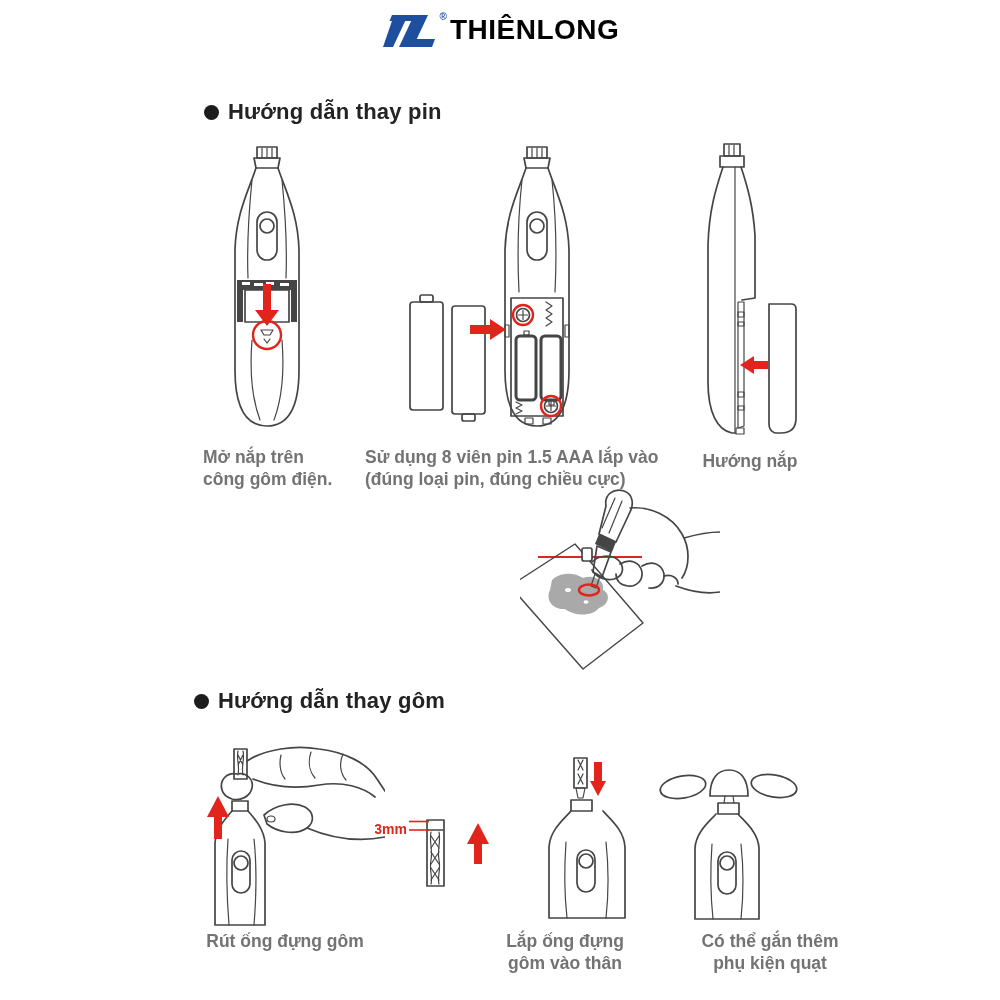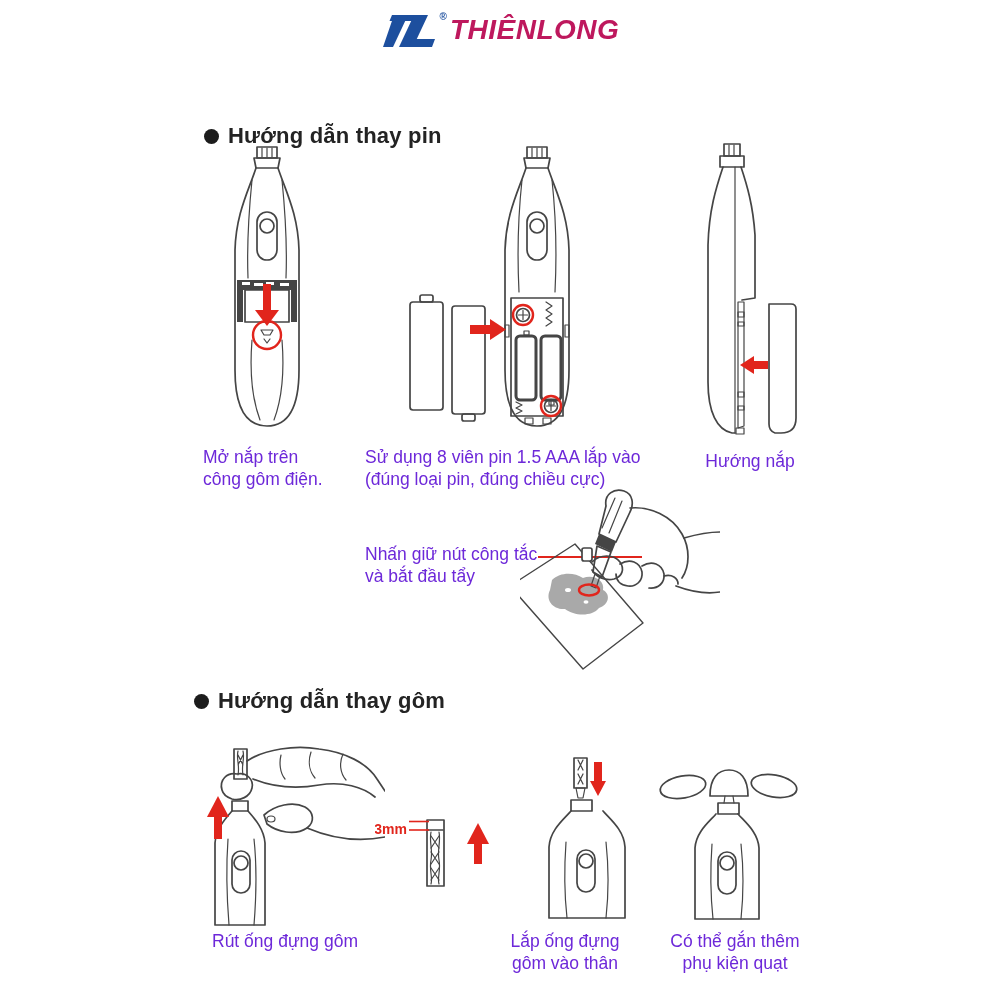--- a/index.html
+++ b/index.html
@@ -1,28 +1,28 @@
 <!DOCTYPE html>
 <html><head>
 <meta charset="utf-8">
 <style>
   html,body{margin:0;padding:0;background:#ffffff;}
   #page{position:relative;width:1000px;height:1000px;background:#fff;overflow:hidden;
         font-family:"Liberation Sans","DejaVu Sans",sans-serif;}
   .abs{position:absolute;}
   
   .logo{position:absolute;top:10px;left:0;right:0;display:flex;justify-content:center;align-items:flex-start;gap:3px;}
-  .brand{font-size:28px;font-weight:bold;font-style:italic;color:#be185d;letter-spacing:.5px;line-height:40px;}
+  .brand{font-size:28px;font-weight:bold;color:#000000;letter-spacing:.5px;line-height:40px;}
   .reg{font-size:10px;color:#1d4f9e;font-weight:bold;line-height:10px;margin-top:2px;}
   
   .sec{position:absolute;display:flex;align-items:center;gap:9px;}
   .sec .dot{width:15px;height:15px;border-radius:50%;background:#1c1c1c;flex:none;}
   .sec .t{font-size:22px;font-weight:bold;color:#232323;letter-spacing:.2px;}
   
-  .cap{position:absolute;font-weight:normal;font-size:17.5px;line-height:21.5px;color:#6d28d9;}
+  .cap{position:absolute;font-weight:bold;font-size:17.5px;line-height:21.5px;color:#737373;}
   .ctr{text-align:center;}
   .leader{position:absolute;left:538px;top:556px;width:104px;height:2px;background:#e1251c;}
   svg{display:block;}
   .ln{stroke:#454545;fill:none;stroke-width:1.7;stroke-linecap:round;stroke-linejoin:round;}
   .thin{stroke-width:1.2;}
   .fillg{fill:#454545;stroke:none;}
   .red{fill:#e1251c;stroke:none;}
   .redln{stroke:#e1251c;fill:none;stroke-width:2.4;}
 </style>
 </head>
@@ -34,21 +34,21 @@
     <svg width="56" height="40" viewBox="0 0 56 40">
       <polygon class="red" style="fill:#1d4f9e" points="11,5 45,5 42.5,11 8.5,11"></polygon>
       <polygon style="fill:#1d4f9e" points="13,5 27,5 12,37 2,37"></polygon>
       <polygon style="fill:#1d4f9e" points="33,5 47,5 32,37 18,37"></polygon>
       <polygon style="fill:#1d4f9e" points="31,29 54,29 51,37 28,37"></polygon>
     </svg>
     <span class="reg">®</span>
     <span class="brand">THIÊNLONG</span>
   </div>
 
-  <div class="sec" style="left:204px;top:99px;margin-top:24px;">
+  <div class="sec" style="left:204px;top:99px;">
     <span class="dot"></span>
     <span class="t">Hướng dẫn thay pin</span>
   </div>
 
   <svg class="abs" style="left:210px;top:142px;" width="130" height="290" viewBox="0 0 130 290">
     <g class="ln">
       <rect x="47" y="5" width="20" height="11"></rect>
       <line class="thin" x1="52" y1="6" x2="52" y2="15"></line>
         <line class="thin" x1="57" y1="6" x2="57" y2="15"></line>
         <line class="thin" x1="62" y1="6" x2="62" y2="15"></line>
@@ -141,24 +141,20 @@
     <div>công gôm điện.</div>
   </div>
   <div class="cap" style="left:365px;top:447px;">
     <div>Sử dụng 8 viên pin 1.5 AAA lắp vào</div>
     <div>(đúng loại pin, đúng chiều cực)</div>
   </div>
   <div class="cap ctr" style="left:700px;top:451px;width:100px;">
     <div>Hướng nắp</div>
   </div>
 
-  <div class="cap" style="left:365px;top:544px;">
-    <div>Nhấn giữ nút công tắc</div>
-    <div>và bắt đầu tẩy</div>
-  </div>
   <div class="leader"></div>
 
   <svg class="abs" style="left:520px;top:482px;" width="200" height="200" viewBox="0 0 200 200">
     <polygon class="ln" style="stroke-width:1.4" points="55,62 123,141 63,187 -10,104" fill="#ffffff"></polygon>
     <path d="M32,98 C40,90 54,90 63,96 C74,92 85,99 83,108 C91,112 89,123 79,126 C72,135 54,134 45,127 C33,128 25,118 30,108 Z" fill="#a9a9a9" stroke="none"></path>
     <ellipse cx="48" cy="108" rx="3" ry="2" fill="#ffffff"></ellipse>
     <ellipse cx="66" cy="120" rx="2.5" ry="1.8" fill="#ffffff"></ellipse>
     <g class="ln">
       <path d="M86,24 C84,12 94,6 104,9 C113,12 114,22 110,30 L96,60 L79,52 Z"></path>
       <path class="thin" d="M95,16 L82,46"></path>
@@ -254,18 +250,18 @@
     </g>
   </svg>
 
   <div class="cap ctr" style="left:190px;top:931px;width:190px;">
     <div>Rút ống đựng gôm</div>
   </div>
   <div class="cap ctr" style="left:505px;top:931px;width:120px;">
     <div>Lắp ống đựng</div>
     <div>gôm vào thân</div>
   </div>
-  <div class="cap ctr" style="left:645px;top:931px;width:180px;">
+  <div class="cap ctr" style="left:680px;top:931px;width:180px;">
     <div>Có thể gắn thêm</div>
     <div>phụ kiện quạt</div>
   </div>
 
 </div>
 
 </body></html>

